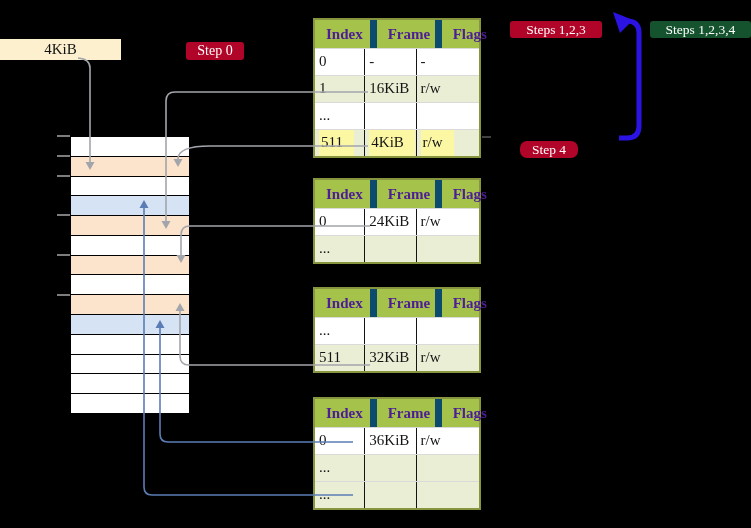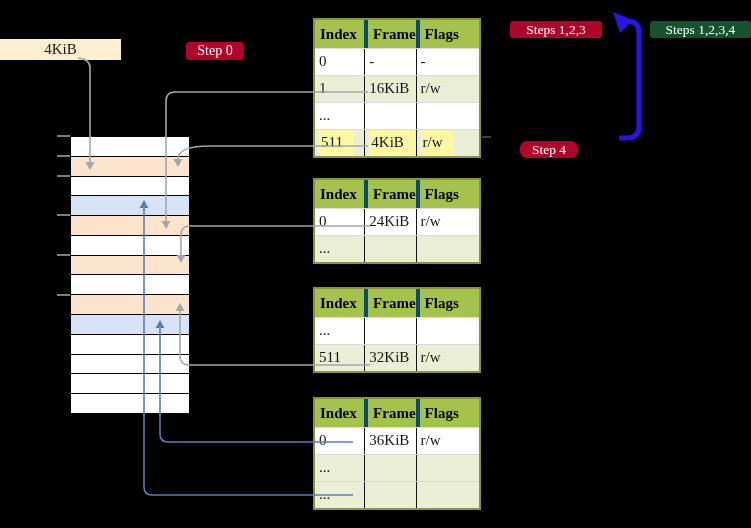--- a/index.html
+++ b/index.html
@@ -27,28 +27,28 @@
   #b-step0{left:186px;top:42px;width:58px;height:18px;line-height:18px;font-size:14px;}
   #b-steps123{left:510px;top:21px;width:92px;height:17px;line-height:17px;font-size:13.5px;}
   #b-steps1234{left:650px;top:21px;width:101px;height:17px;line-height:17px;font-size:13.5px;}
   #b-step4{left:520px;top:141px;width:58px;height:17px;line-height:17px;font-size:13.5px;border-radius:7px;}
 
   
   .ptable{position:absolute;left:313px;width:168px;background:#fff;
           border:2px solid #87953e;box-sizing:border-box;}
   #t1{top:18px;} #t2{top:178px;} #t3{top:287px;} #t4{top:397px;}
   .thead{display:flex;height:28px;background:#a5c24b;}
-  .th{font-weight:bold;color:#000000;font-size:15px;line-height:28px;padding-left:5px;box-sizing:border-box;}
+  .th{font-weight:bold;color:#4c1d95;font-size:15px;line-height:28px;padding-left:11px;box-sizing:border-box;}
   .trow{display:flex;height:26px;border-top:1px solid #dadada;background:#fff;}
   .trow.alt{background:#e9eed5;}
   .td{font-size:15px;color:#141414;line-height:25px;padding-left:4px;box-sizing:border-box;overflow:hidden;}
   .c1{width:56px;}
   .c2{width:58px;border-left:1px solid #141414;}
   .c3{width:72px;border-left:1px solid #141414;}
-  .th.c2,.th.c3{border-left:4px solid #0c4a6e;}
+  .th.c2,.th.c3{border-left:7px solid #0c4a6e;margin-left:7px;}
   .hl{display:inline-block;background:#fbf7a3;padding:0 11px 1px 2px;}
 
   
   svg.overlay{position:absolute;left:0;top:0;pointer-events:none;}
   .gline{stroke:#a2a5ab;stroke-width:1.6;fill:none;}
   .ghead{fill:#a2a5ab;stroke:none;}
   .sline{stroke:#5b7db5;stroke-width:1.6;fill:none;}
   .shead{fill:#5b7db5;stroke:none;}
   .recline{stroke:#2b13e3;stroke-width:5;fill:none;}
   .rechead{fill:#2b13e3;stroke:none;}

